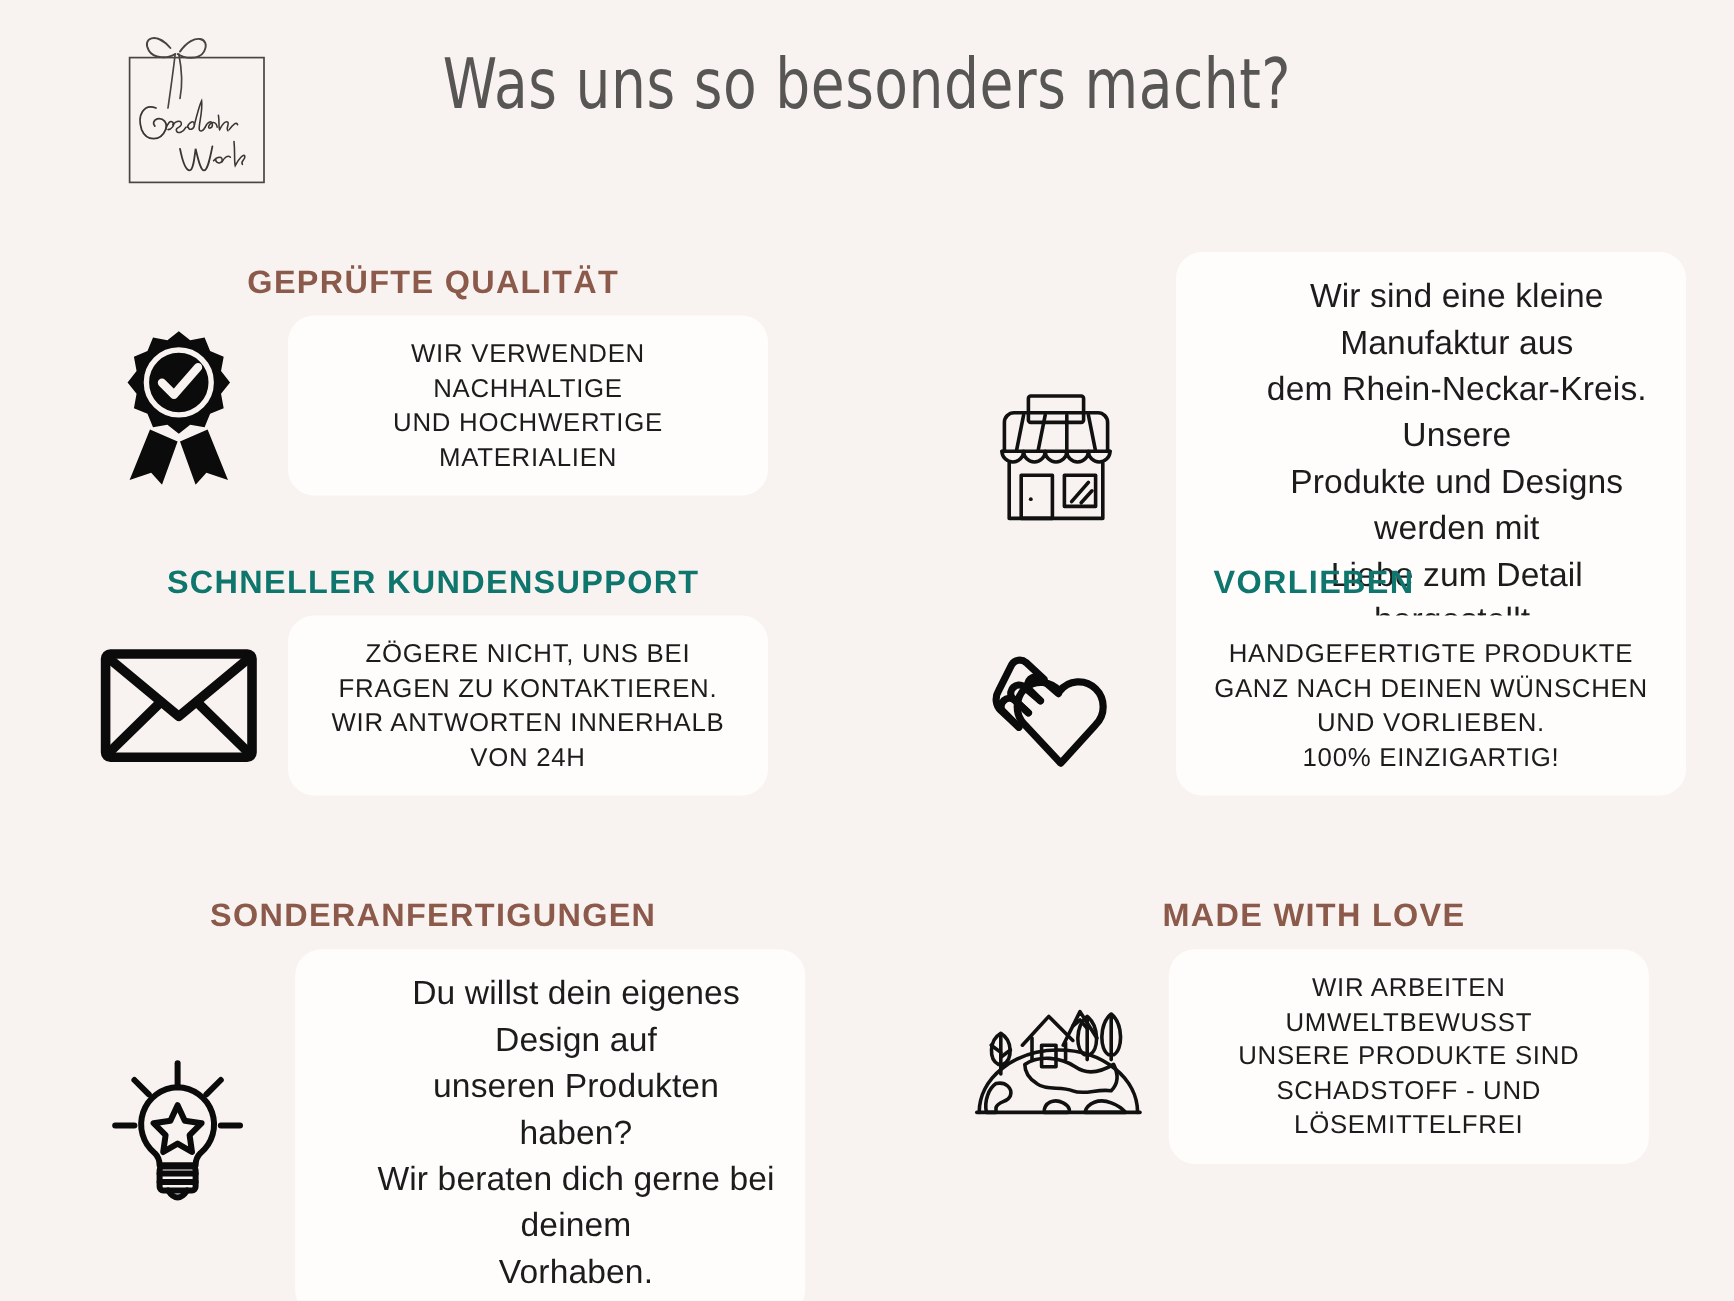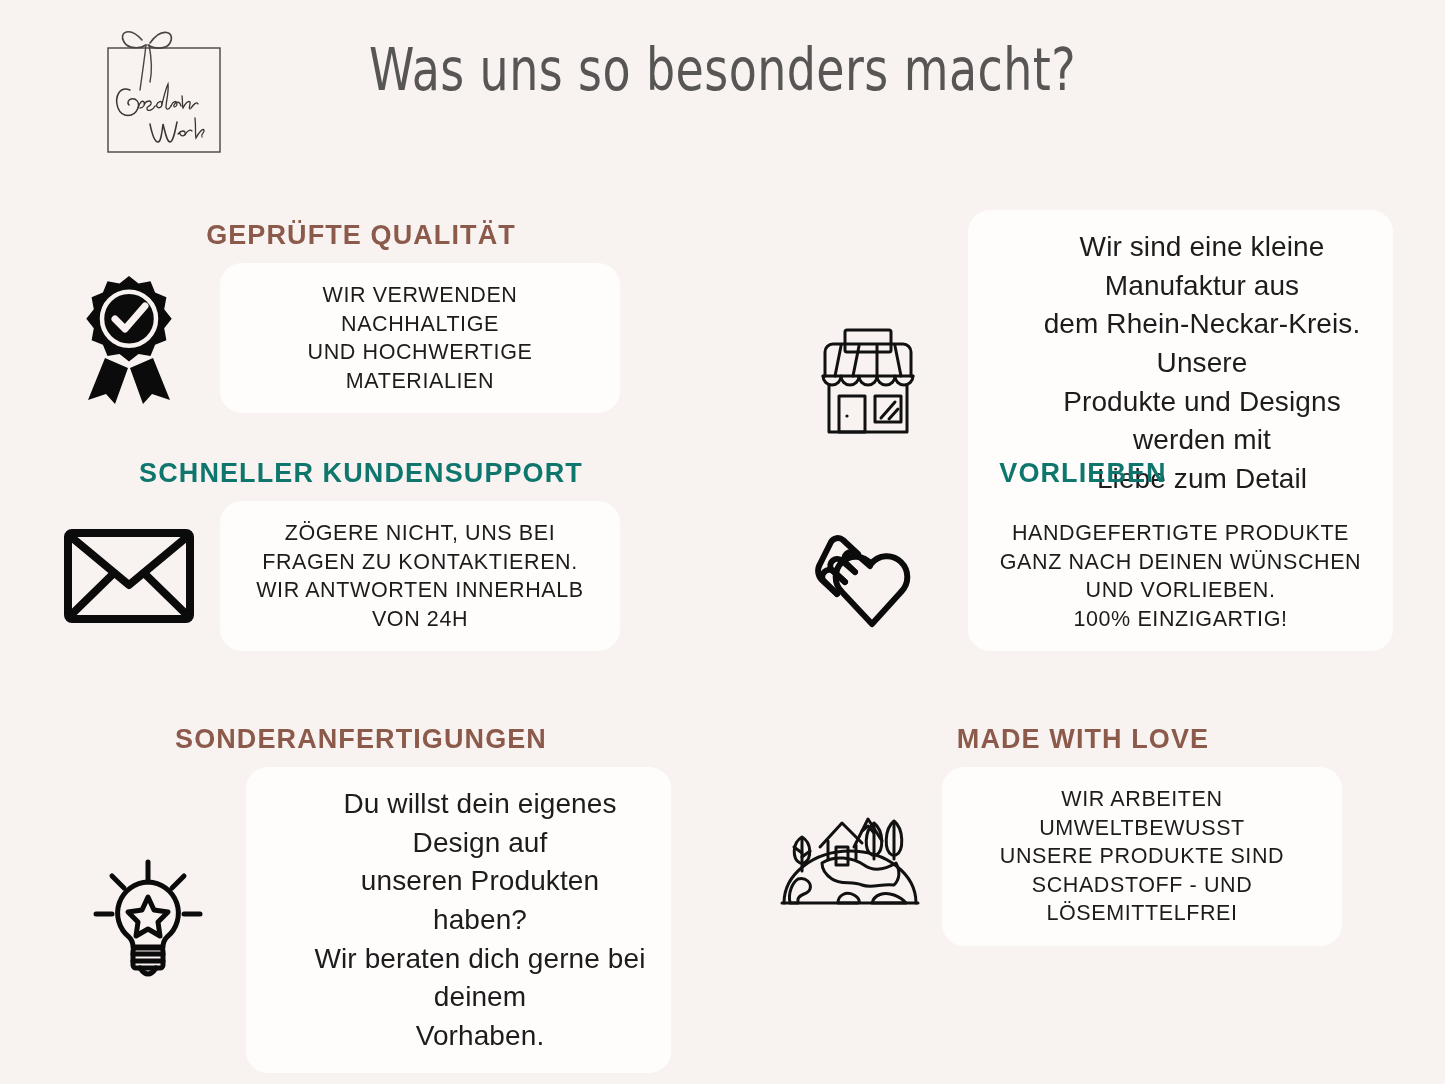--- a/index.html
+++ b/index.html
@@ -49,20 +49,21 @@
 
   
   .grid {
     position: absolute;
     top: 196px;
     left: 0;
     width: 1239px;
     display: grid;
     grid-template-columns: 722px 722px;
     grid-template-rows: 238px 266px 238px;
+    gap: 12px;
   }
   .feature {
     position: relative;
   }
   .feature-heading {
     text-align: center;
     font-family: "Liberation Sans", sans-serif;
     font-size: 27px;
     font-weight: bold;
     letter-spacing: 1.1px;
@@ -103,21 +104,21 @@
     white-space: pre-line;
   }
   .card-text.mixed {
     letter-spacing: 0.1px;
     font-size: 28px;
     line-height: 1.38;
     margin-left: 43px;
   }
 
   
-  .col-left  .feature-body { padding-left: 54px; }
+  .col-left  .feature-body { padding-left: 74px; }
   .col-left  .feature-icon { width: 150px; }
   .col-left  .card { width: 400px; min-height: 114px; margin-left: 16px; }
 
   .col-right .feature-body { padding-left: 78px; }
   .col-right .feature-icon { width: 140px; }
   .col-right .card { width: 425px; min-height: 114px; margin-left: 28px; }
 
   
   .r1 .card { min-height: 114px; }
   .r1.col-right .card { min-height: 136px; }

